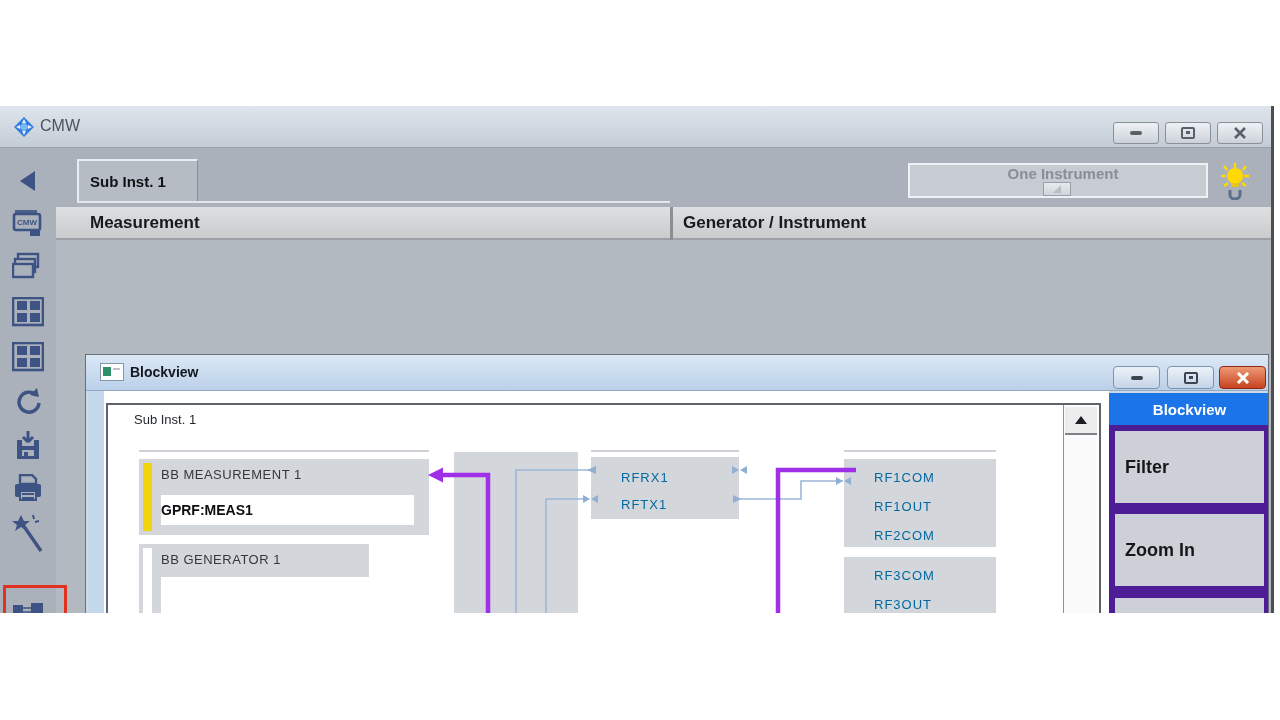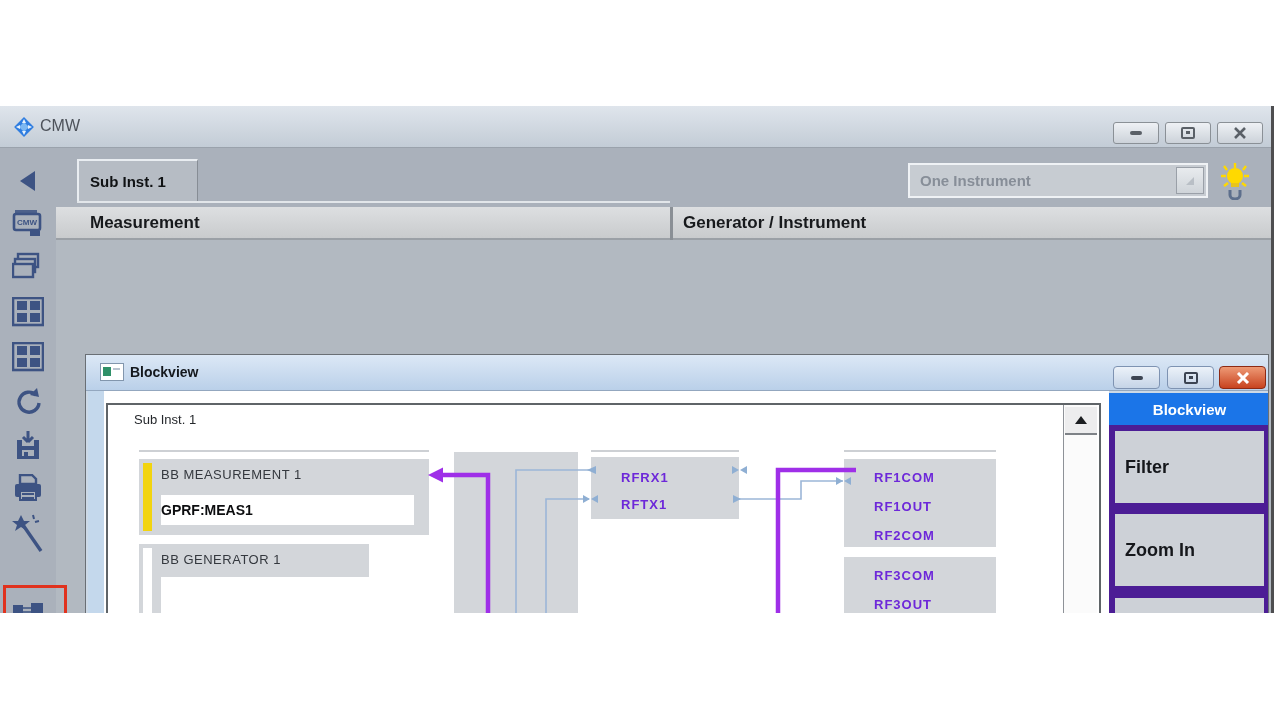--- a/index.html
+++ b/index.html
@@ -23,21 +23,21 @@
   .tool { position:absolute; left:10px; width:36px; height:36px; display:flex; align-items:center; justify-content:center; color:#3d5383; }
   .red-highlight { position:absolute; left:3px; top:437px; width:64px; height:75px; border:3px solid #e0321e; z-index:5; }
 
   
   .tabrow { position:absolute; left:56px; top:42px; width:1218px; height:59px; background:#aab1bb; }
   .tab { position:absolute; left:21px; top:11px; width:121px; height:43px; background:#b6bcc4;
     border-top:2px solid #e9edf1; border-left:2px solid #e9edf1; border-right:1px solid #878d95;
     font-weight:bold; font-size:15px; color:#101214; display:flex; align-items:center; padding-left:11px; }
   .tab-underline { position:absolute; left:21px; top:53px; width:593px; height:2px; background:#e2e6ea; }
   .inst-combo { position:absolute; left:852px; top:15px; width:300px; height:35px; background:#c7ccd2;
-    border:2px solid #eff2f5; display:flex; align-items:center; }
+    border:2px solid #eff2f5; display:flex; align-items:center;flex-direction:column; }
   .inst-combo .val { font-weight:bold; font-size:15px; color:#878e98; padding-left:10px; flex:1; }
   .inst-combo .drop { width:28px; height:27px; margin-right:2px; background:linear-gradient(#e8ebee,#cfd4d9);
     border:1px solid #9aa0a8; display:flex; align-items:center; justify-content:center; }
   .bulb { position:absolute; left:1163px; top:14px; width:32px; height:38px; }
 
   
   .pane-headers { position:absolute; left:56px; top:101px; width:1218px; height:33px; }
   .pane { position:absolute; top:0; height:33px; background:linear-gradient(#dddfe1,#c9cbcd);
     border-bottom:2px solid #9ba0a6; display:flex; align-items:center; font-weight:bold; font-size:17px; color:#17191c; }
   .pane.meas { left:0; width:614px; padding-left:34px; }
@@ -77,21 +77,21 @@
     display:flex; align-items:center; justify-content:center; }
 
   .hairline { position:absolute; height:2px; background:#cdd0d4; }
   .midband { position:absolute; left:346px; top:47px; width:124px; height:261px; background:#d3d6da; }
 
   .blk { position:absolute; background:#d3d6da; }
   .blk .bar { position:absolute; left:4px; top:4px; width:9px; }
   .blk .lbl { position:absolute; left:22px; top:8px; font-size:13px; color:#34383e; letter-spacing:.5px; }
   .blk .fld { position:absolute; left:22px; background:#fff; font-size:14px; color:#0c0d0f;
     display:flex; align-items:center; }
-  .portblk { position:absolute; background:#d3d6da; font-size:13px; color:#6d28d9; letter-spacing:1px; padding:7px 0 16px 30px;font-weight:bold; }
+  .portblk { position:absolute; background:#d3d6da; font-size:13px; color:#0369a1; letter-spacing:1px; padding:7px 0 16px 30px; }
   .portblk div { line-height:27px; }
 
   svg.wires { position:absolute; left:0; top:0; pointer-events:none; }
 </style>
 </head>
 <body>
 
 <div id="app">
   <div class="cmw-window">
 

